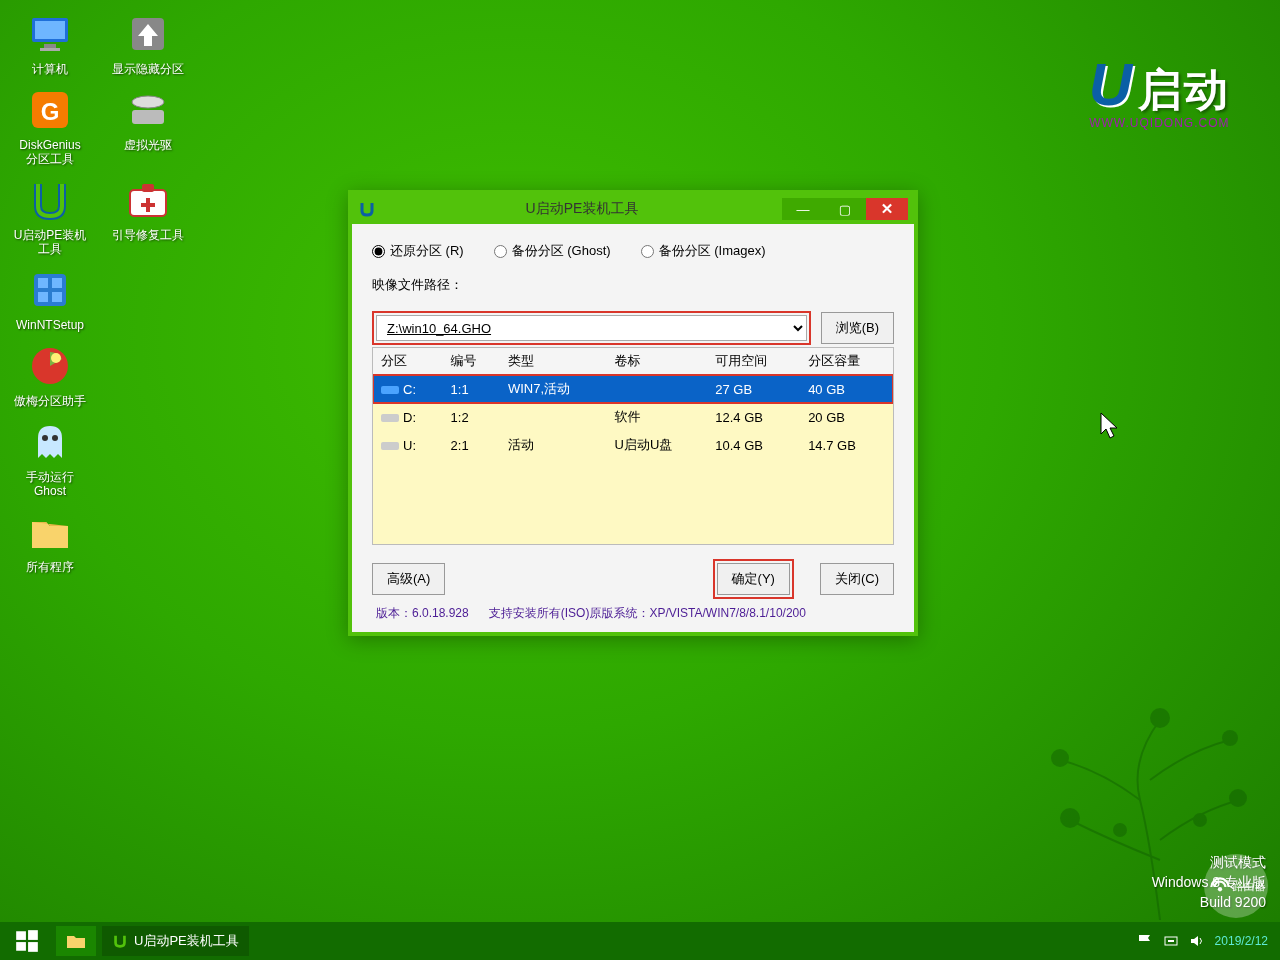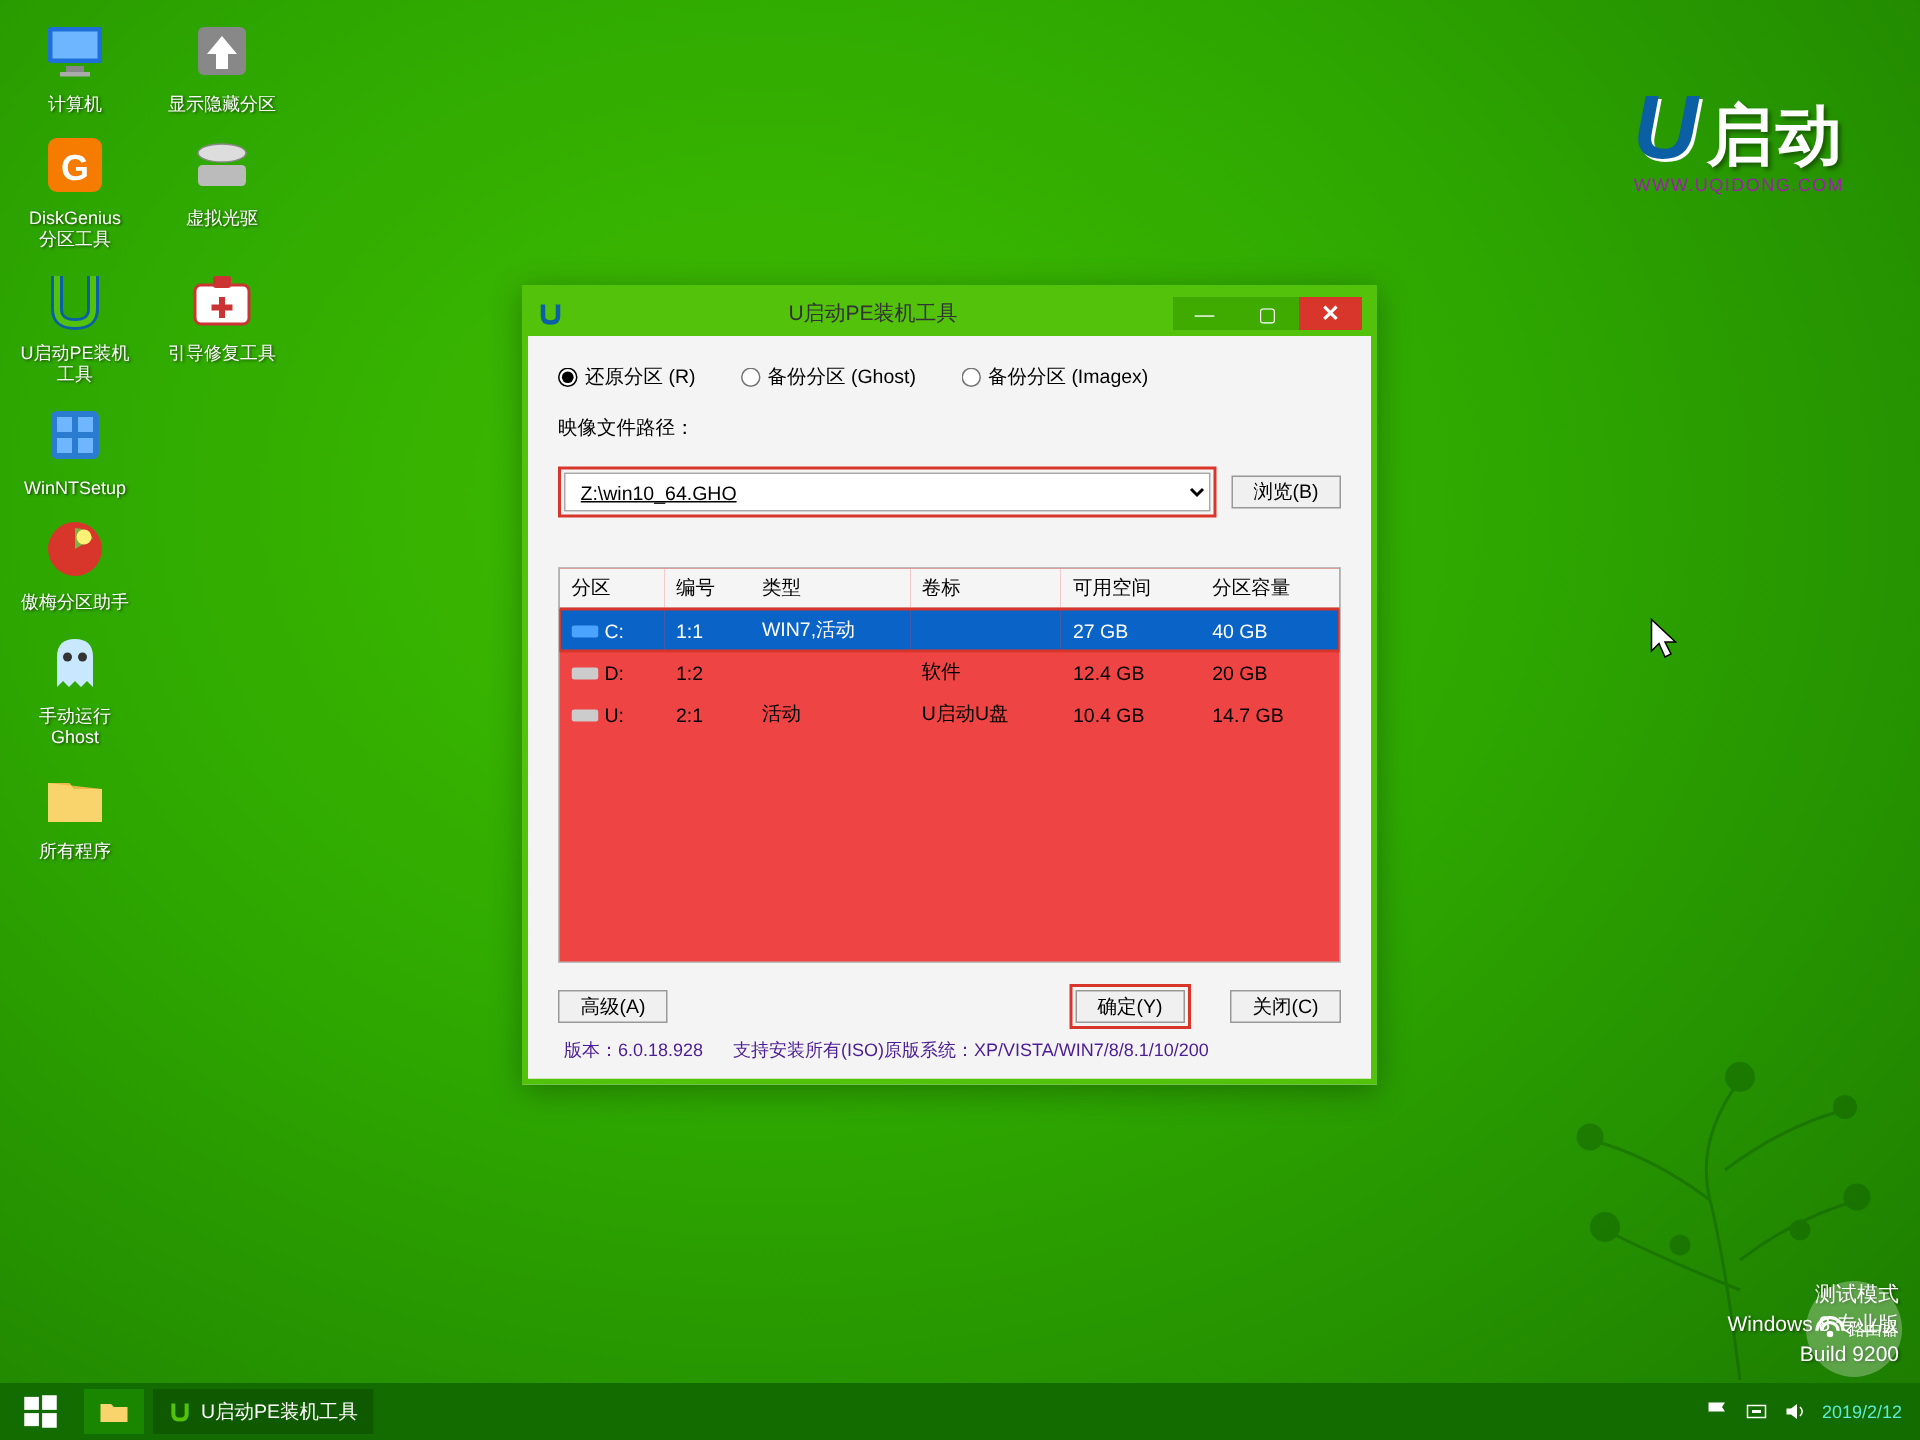--- a/index.html
+++ b/index.html
@@ -24,22 +24,22 @@
 .titlebar .min, .titlebar .max { background: #3faa00; color: #fff; }
 .titlebar .close { background: #d9362b; color: #fff; font-weight: bold; font-size: 15px; }
 .win-body { padding: 18px 20px 8px 20px; background: #f4f4f4; }
 .radio-row { display: flex; gap: 30px; font-size: 13px; margin-bottom: 16px; }
 .radio-row label { display: flex; align-items: center; gap: 5px; cursor: pointer; }
 .radio-row input { accent-color: #000; }
 .path-label { font-size: 13px; margin-bottom: 17px; font-family: Liberation Mono, monospace; }
 .path-row { display: flex; gap: 10px; align-items: center; }
 .path-box { flex: 1; border: 2px solid #d9362b; padding: 2px; display: flex; }
 .path-select { flex: 1; height: 26px; font-size: 13px; border: 1px solid #aaa; padding: 0 6px; background: #fff; text-decoration: underline; }
-.btn { height: 22px; padding: 0 14px; font-size: 13px; background: #f0f0f0; border: 1px solid #999; cursor: pointer; }
-.table-wrap { margin-top: 33px; border: 1px solid #bbb; background: #ef4444; height: 264px; overflow: hidden; }
+.btn { height: 32px; padding: 0 14px; font-size: 13px; background: #f0f0f0; border: 1px solid #999; cursor: pointer; }
+.table-wrap { margin-top: 2px; border: 1px solid #bbb; background: #fef9c3; height: 198px; overflow: hidden; }
 table { width: 100%; border-collapse: collapse; font-size: 13px; }
 thead th { text-align: left; padding: 4px 8px; background: #f5f5f5; border-bottom: 1px solid #ccc; font-weight: normal; }
 tbody td { padding: 5px 8px; }
 tbody tr.sel { background: #0a63c7; color: #fff; outline: 2px solid #d9362b; outline-offset: -1px; }
 .drive-ico { width: 18px; height: 12px; display: inline-block; vertical-align: middle; margin-right: 4px; }
 .action-row { display: flex; gap: 26px; margin-top: 14px; align-items: center; }
 .action-row .spacer { flex: 1; }
 .btn-ok-wrap { border: 2px solid #d9362b; padding: 2px; }
 .status-row { display: flex; font-size: 12px; color: #4c1d95; padding: 6px 4px 2px 4px; gap: 20px; }
 .taskbar { position: absolute; left: 0; right: 0; bottom: 0; height: 38px; background: #126c00; display: flex; align-items: center; padding: 0 4px; }

